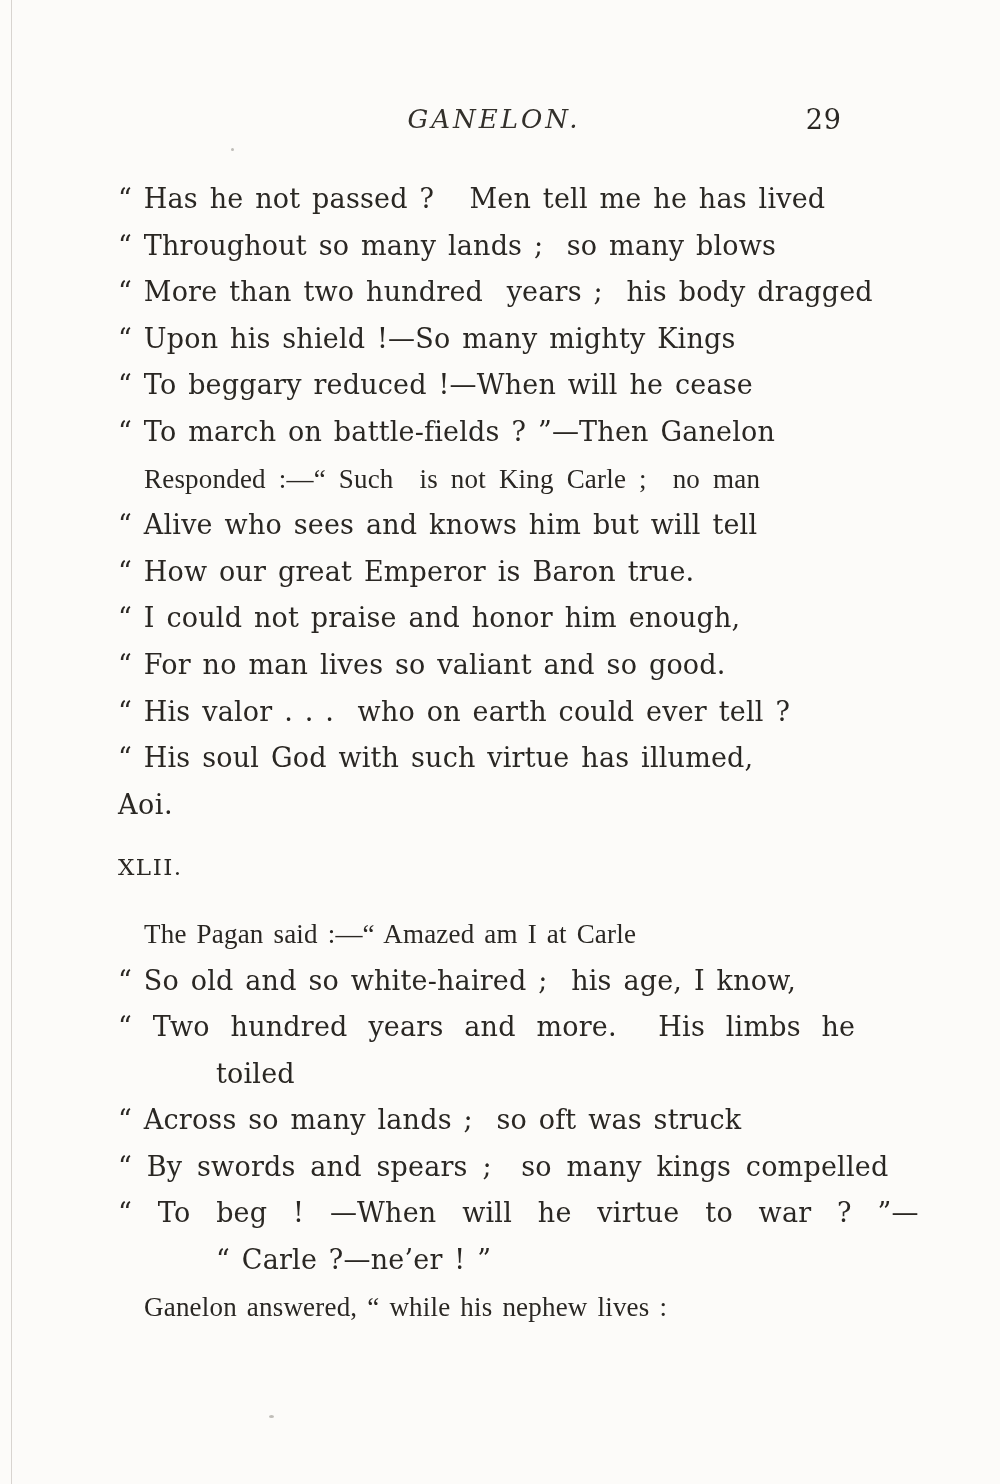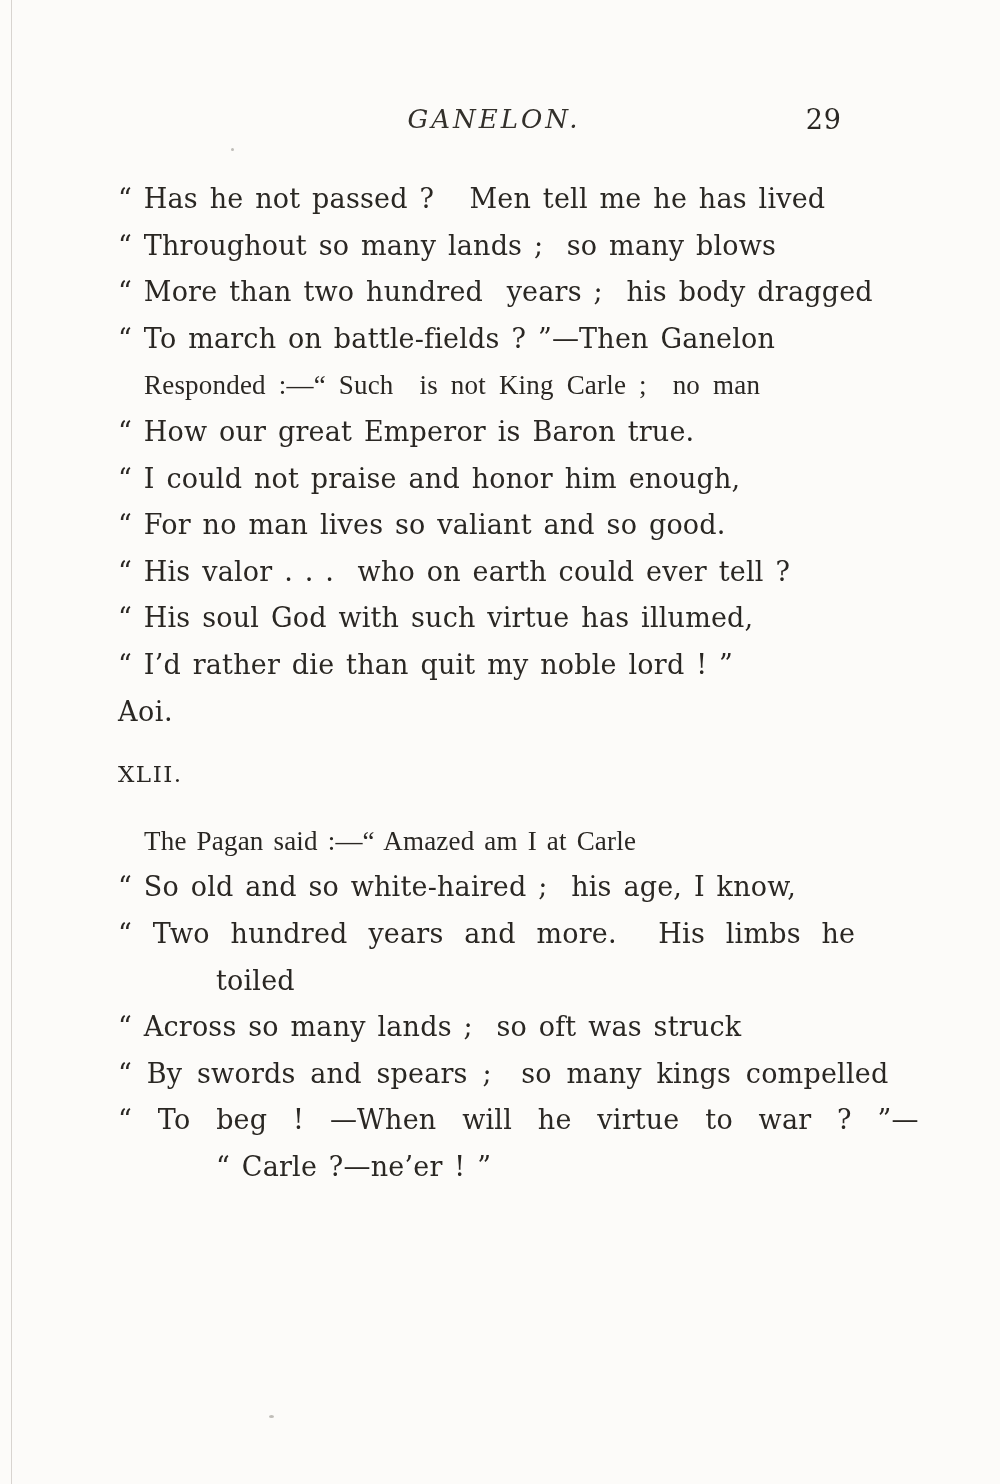--- a/index.html
+++ b/index.html
@@ -104,39 +104,42 @@
     <span class="running-title">GANELON.</span>
     <span class="page-number">29</span>
   </div>
 
   <div class="text-block">
 
     <div class="stanza stanza-1">
       <div class="line">“ Has he not passed ?   Men tell me he has lived</div>
       <div class="line">“ Throughout so many lands ;  so many blows</div>
       <div class="line">“ More than two hundred  years ;  his body dragged</div>
+      <div class="line">“ Upon his shield !—So many mighty Kings</div>
+      <div class="line">“ To beggary reduced !—When will he cease</div>
       <div class="line">“ To march on battle-fields ? ”—Then Ganelon</div>
       <div class="line indent-sm sp-1">Responded :—“ Such  is not King Carle ;  no man</div>
+      <div class="line">“ Alive who sees and knows him but will tell</div>
       <div class="line">“ How our great Emperor is Baron true.</div>
       <div class="line">“ I could not praise and honor him enough,</div>
       <div class="line">“ For no man lives so valiant and so good.</div>
       <div class="line">“ His valor . . .  who on earth could ever tell ?</div>
       <div class="line">“ His soul God with such virtue has illumed,</div>
-      <div class="line">“ I’d rather die than quit my noble lord ! ”</div>
     </div>
 
     <div class="refrain-line">Aoi.</div>
 
     <h2 class="section-heading">XLII.</h2>
 
     <div class="stanza stanza-2">
       <div class="line indent-sm">The Pagan said :—“ Amazed am I at Carle</div>
       <div class="line">“ So old and so white-haired ;  his age, I know,</div>
       <div class="line sp-2">“ Two hundred years and more.  His limbs he</div>
       <div class="line indent-lg">toiled</div>
       <div class="line">“ Across so many lands ;  so oft was struck</div>
       <div class="line sp-1">“ By swords and spears ;  so many kings compelled</div>
       <div class="line sp-3">“ To beg ! —When will he virtue to war ? ”—</div>
       <div class="line indent-lg">“ Carle ?—ne’er ! ”</div>
+      <div class="line indent-sm">Ganelon answered, “ while his nephew lives :</div>
     </div>
 
   </div>
 </div>
 
 </body></html>

